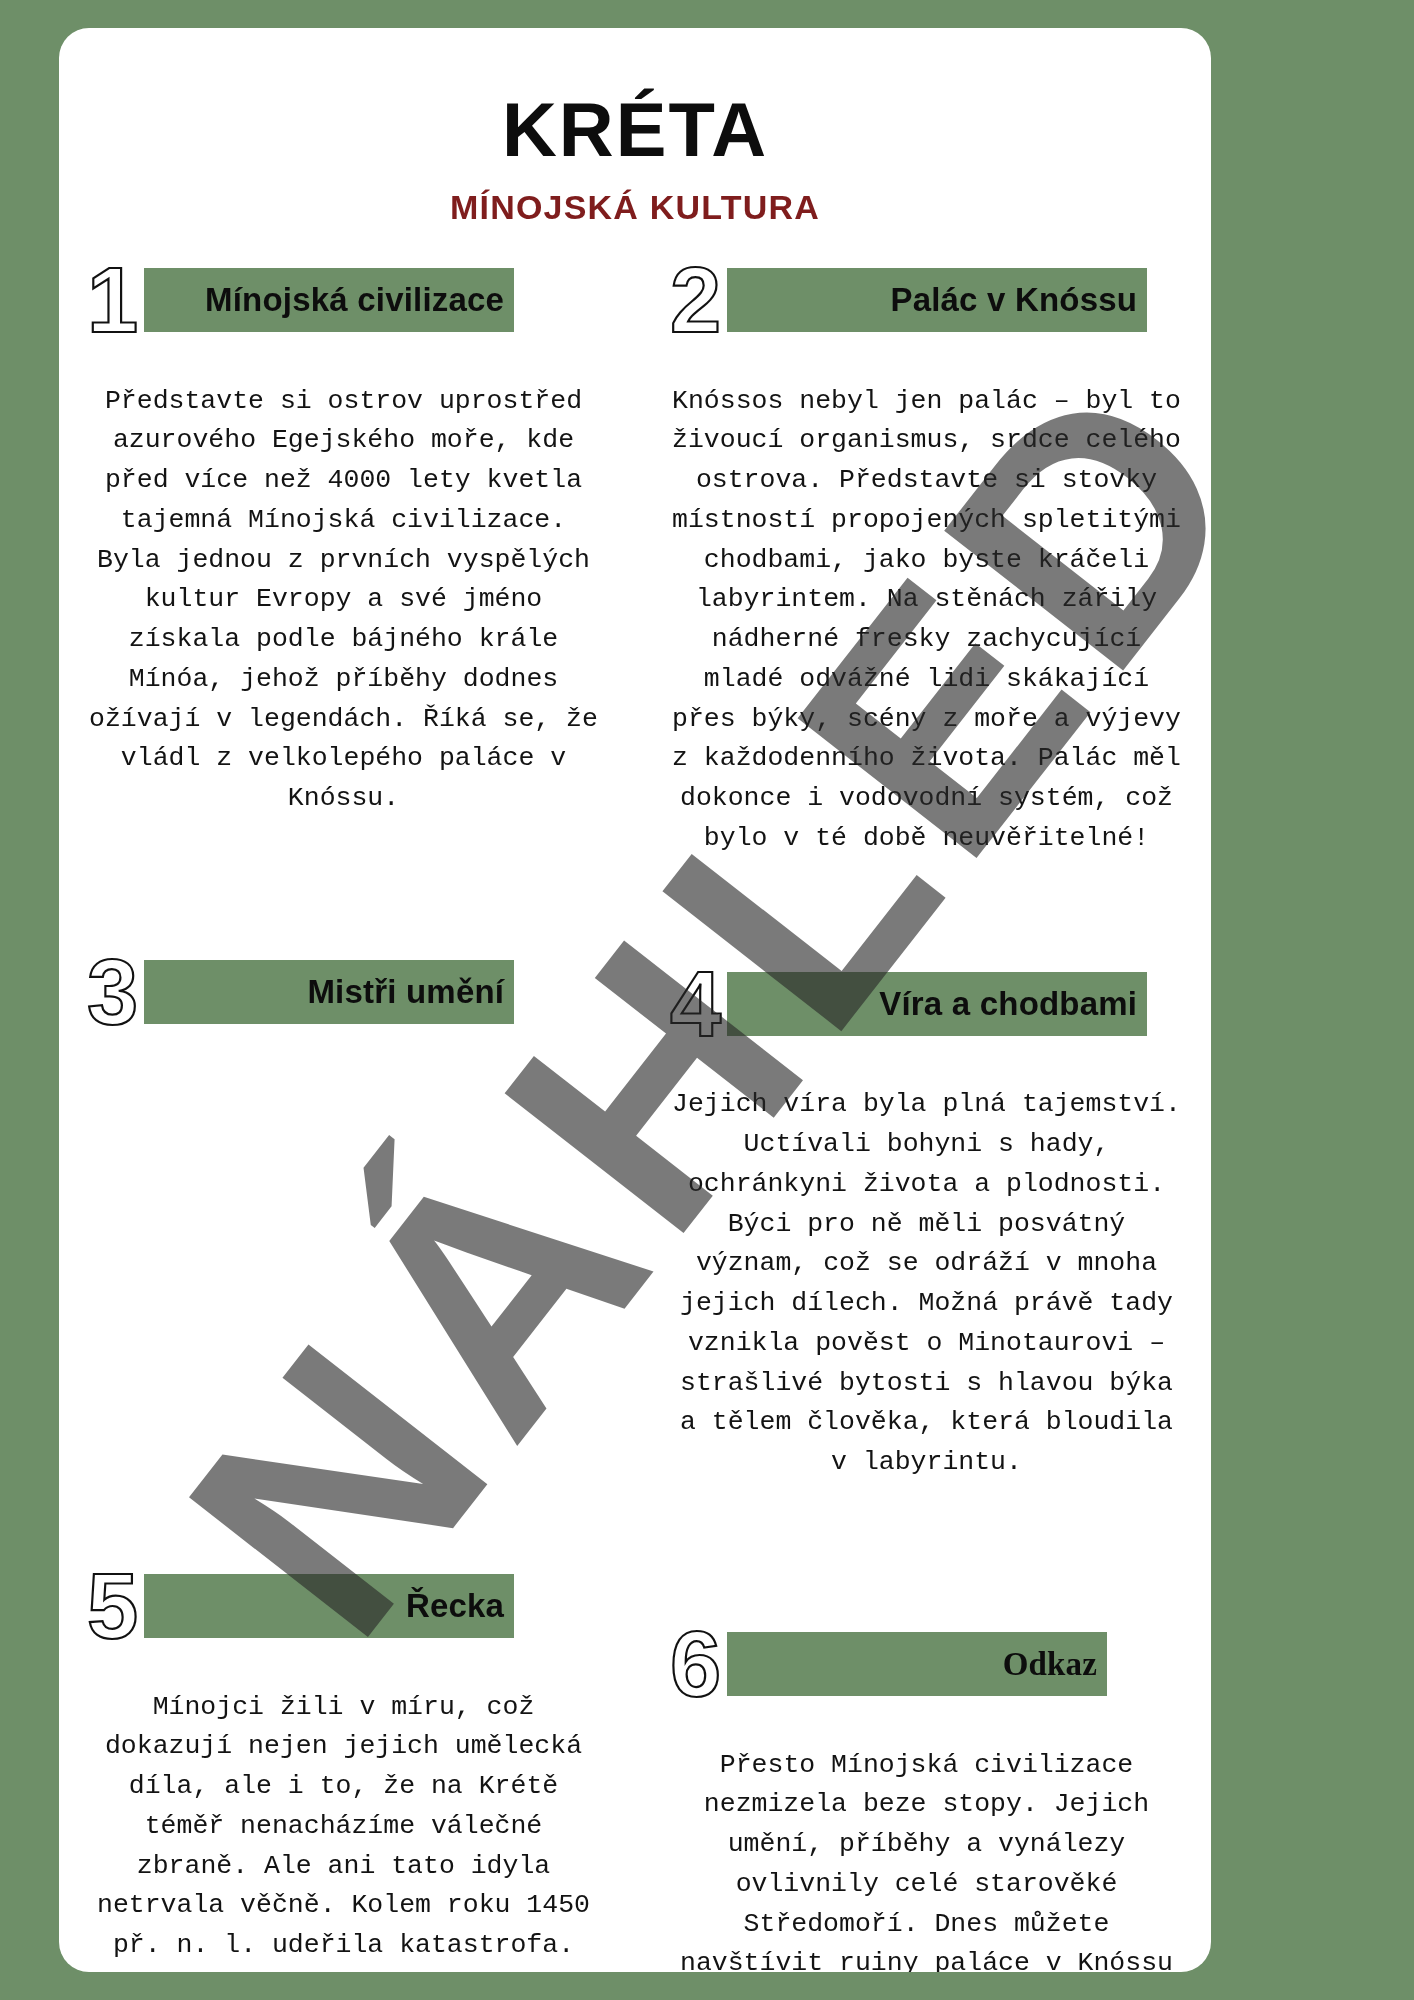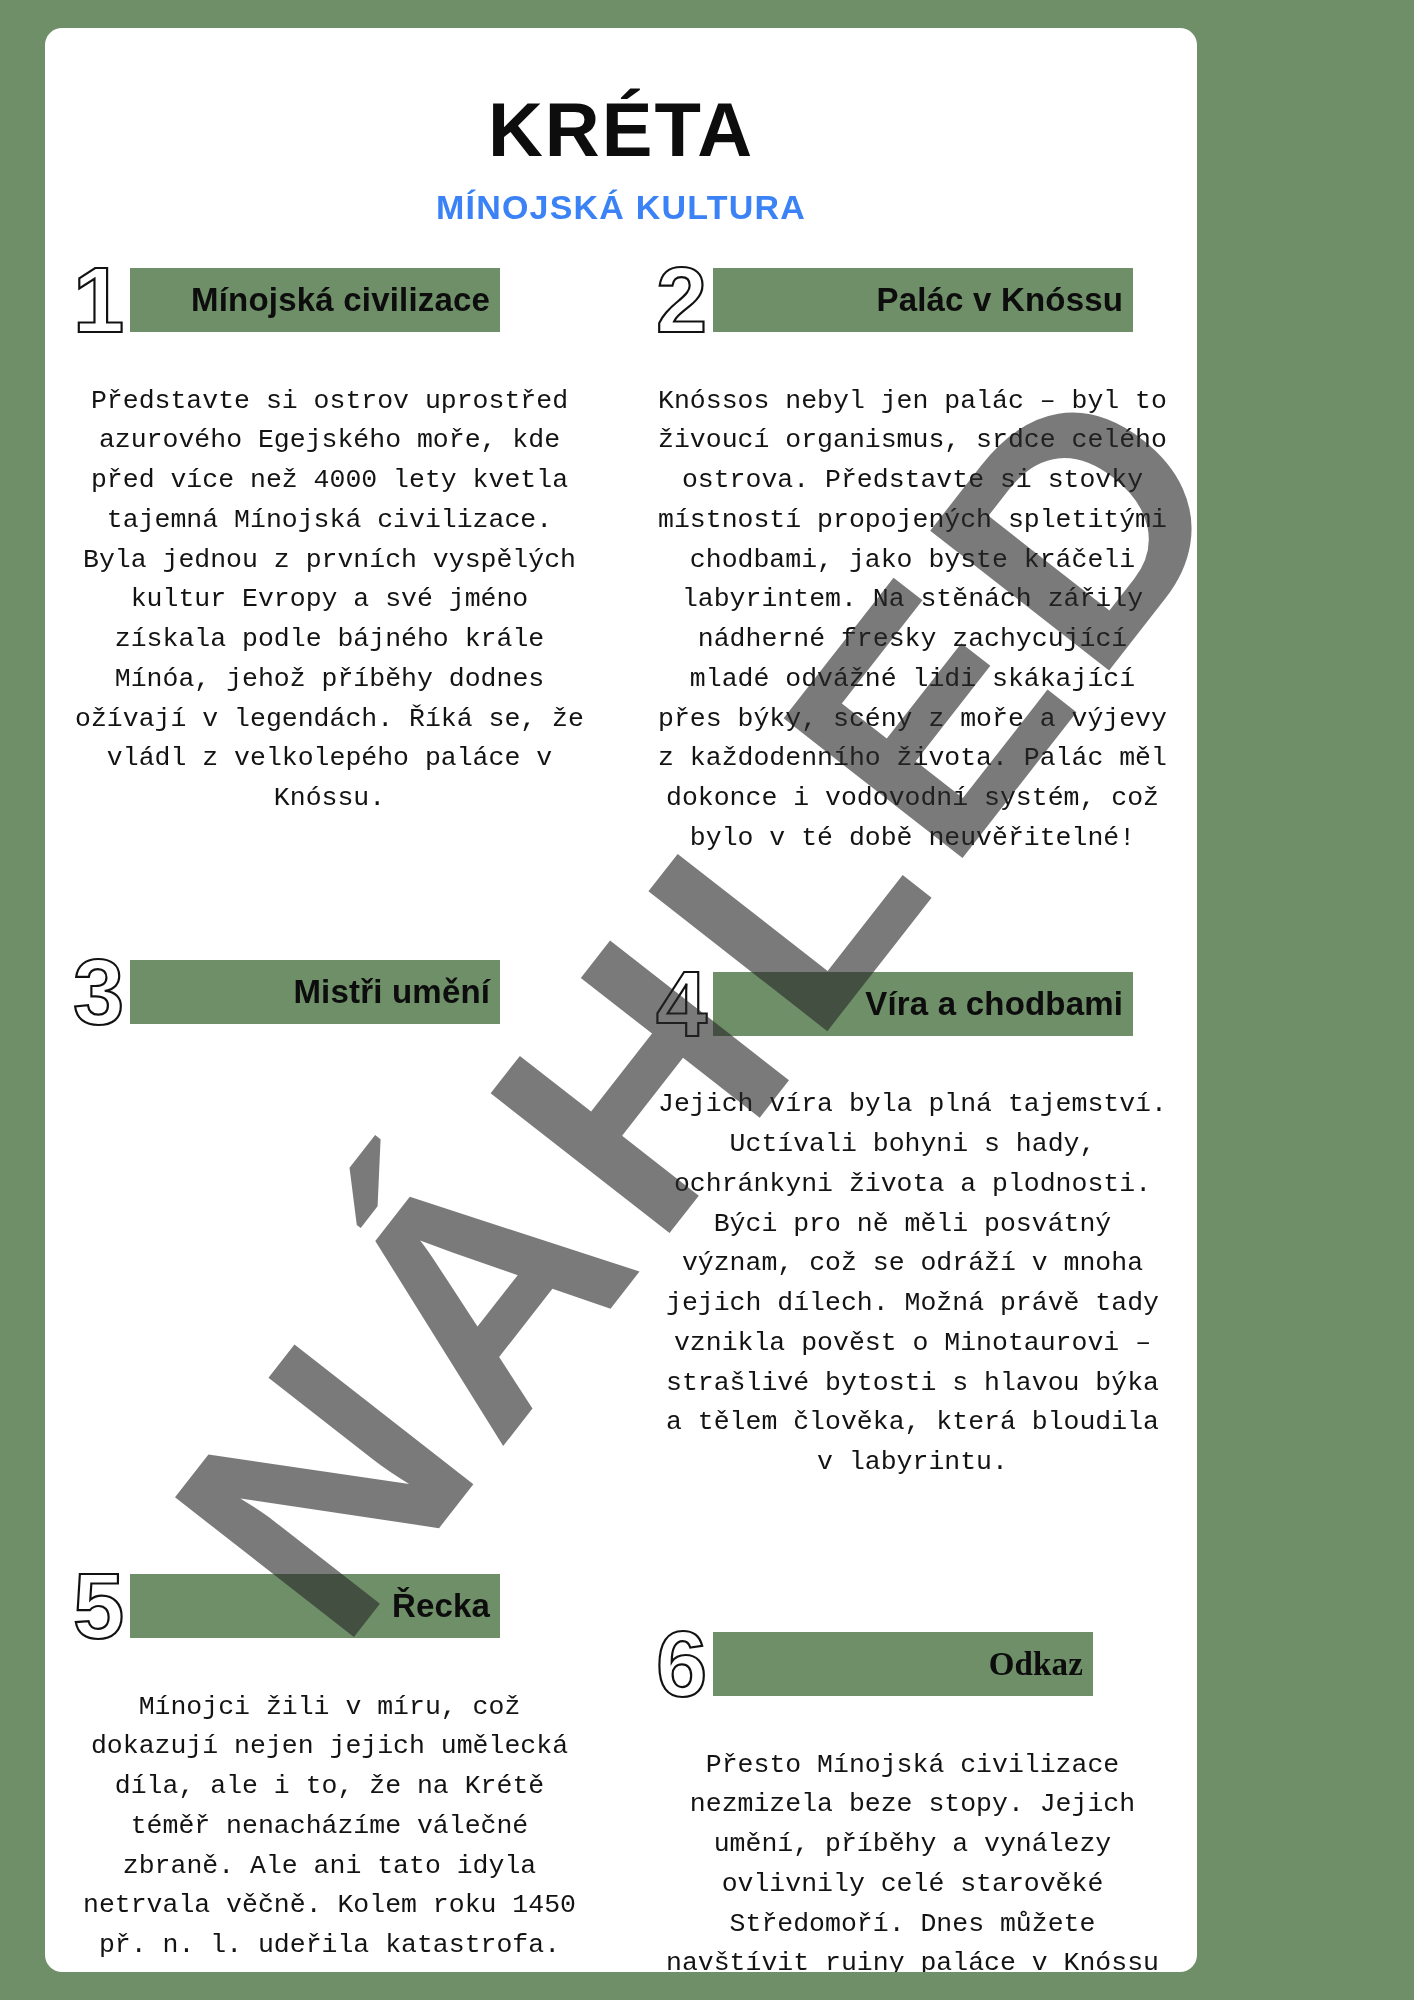--- a/index.html
+++ b/index.html
@@ -9,26 +9,26 @@
   body {
     width: 1414px;
     height: 2000px;
     background: #6e8f68;
     font-family: "Liberation Sans", sans-serif;
     overflow: hidden;
   }
 
   .poster {
     position: absolute;
-    left: 45px;
+    left: 59px;
     top: 28px;
     width: 1152px;
     height: 1944px;
     background: #ffffff;
-    border-radius: 17px;
+    border-radius: 30px;
     overflow: hidden;
   }
 
   
   .header {
     padding-top: 62px;
     text-align: center;
     position: relative;
     z-index: 3;
   }
@@ -37,21 +37,21 @@
     font-weight: 700;
     letter-spacing: 2px;
     color: #0d0d0d;
     line-height: 1.05;
     margin: 0;
   }
   .subtitle {
     font-size: 34px;
     font-weight: 700;
     letter-spacing: 1.2px;
-    color: #3b82f6;
+    color: #7f1d1d;
     margin: 18px 0 0 0;
   }
 
   
   .watermark {
     position: absolute;
     left: 0;
     top: 0;
     width: 1324px;
     height: 1944px;

